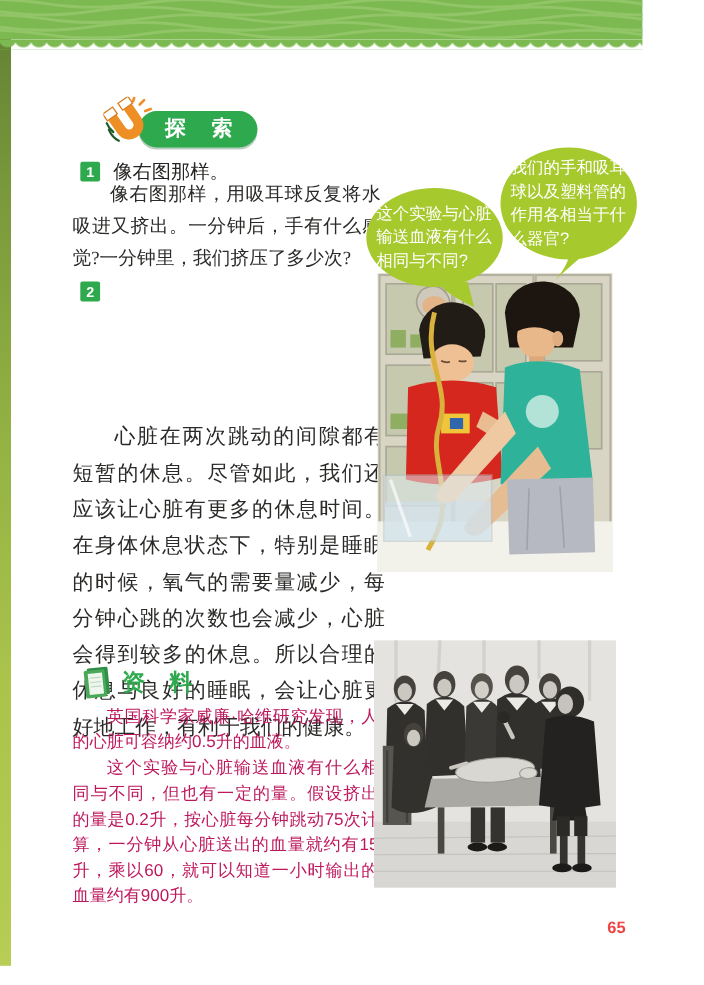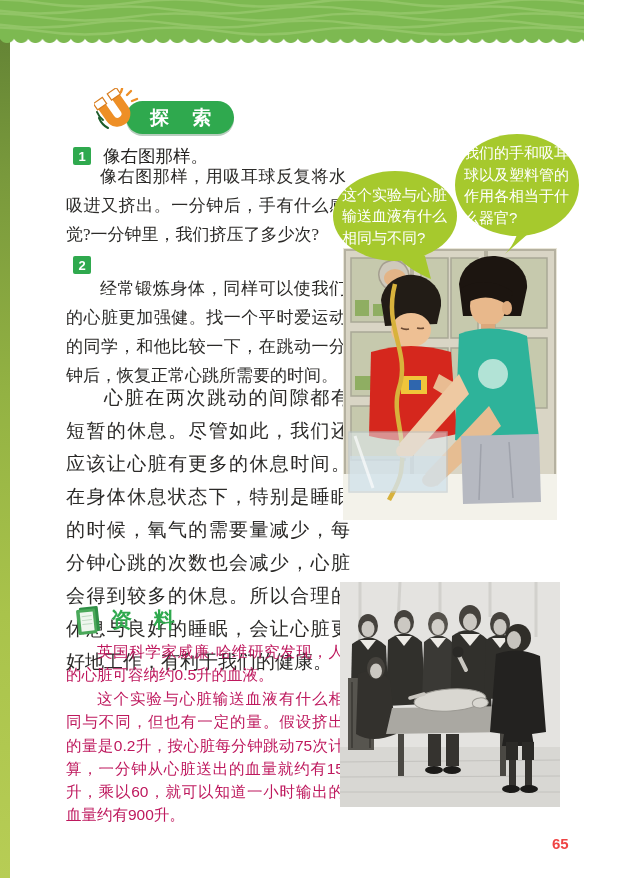--- a/index.html
+++ b/index.html
@@ -103,21 +103,20 @@
 
   <div class="activity-row" style="top:144px;">
     <span class="num-badge">1</span>
     <span>像右图那样。</span>
   </div>
   <div class="para act-body" style="top:162px;">像右图那样，用吸耳球反复将水吸进又挤出。一分钟后，手有什么感觉?一分钟里，我们挤压了多少次?</div>
 
   <div class="activity-row" style="top:256px;">
     <span class="num-badge">2</span>
   </div>
-  <div class="para act-body" style="top:274px;">经常锻炼身体，同样可以使我们的心脏更加强健。找一个平时爱运动的同学，和他比较一下，在跳动一分钟后，恢复正常心跳所需要的时间。</div>
 
   <div class="para p3" style="top:381px;">心脏在两次跳动的间隙都有短暂的休息。尽管如此，我们还应该让心脏有更多的休息时间。在身体休息状态下，特别是睡眠的时候，氧气的需要量减少，每分钟心跳的次数也会减少，心脏会得到较多的休息。所以合理的休息与良好的睡眠，会让心脏更好地工作，有利于我们的健康。</div>
 
   <div class="bubble bubble-left">
     <div class="bubble-text">这个实验与心脏输送血液有什么相同与不同?</div>
     <svg class="tail tail-left" width="38" height="24" viewBox="0 0 38 24">
       <path d="M2 0 C 10 10 22 17 36 23 L 30 0 Z" fill="#a6c92d"></path>
     </svg>
   </div>
   <div class="bubble bubble-right">

